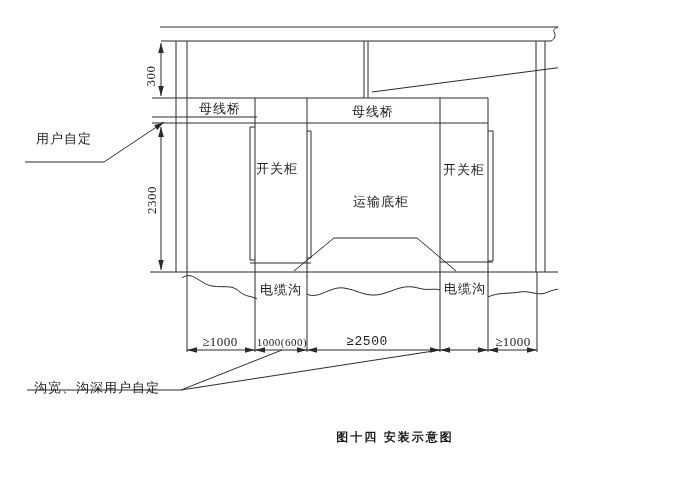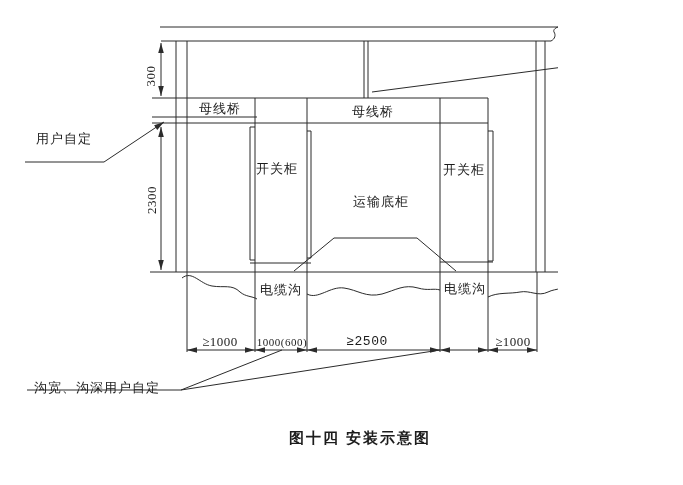--- a/index.html
+++ b/index.html
@@ -15,22 +15,23 @@
   #linework marker path{fill:#2b2b2b;stroke:none;}
   .lbl{
     position:absolute;transform:translate(-50%,-50%);
     white-space:nowrap;font-size:13px;line-height:1;
     letter-spacing:1px;
   }
   .lbl.small{font-size:11px;letter-spacing:0;}
   .lbl.num{letter-spacing:0.5px;}
   .lbl.vertical{transform:translate(-50%,-50%) rotate(-90deg);}
   .lbl.caption{
-    font-size:15px;font-weight:bold;letter-spacing:2px;
+    font-size:12px;font-weight:bold;letter-spacing:2px;
     font-family:"Liberation Sans","DejaVu Sans",sans-serif;
+    margin-left:35px;
   }
 </style>
 </head>
 <body>
 
 <div id="canvas">
 
   <svg id="linework" width="683" height="485" viewBox="0 0 683 485" xmlns="http://www.w3.org/2000/svg">
     <defs>
       <marker id="arr" markerUnits="userSpaceOnUse" markerWidth="12" markerHeight="8" refX="10.5" refY="4" orient="auto-start-reverse">

